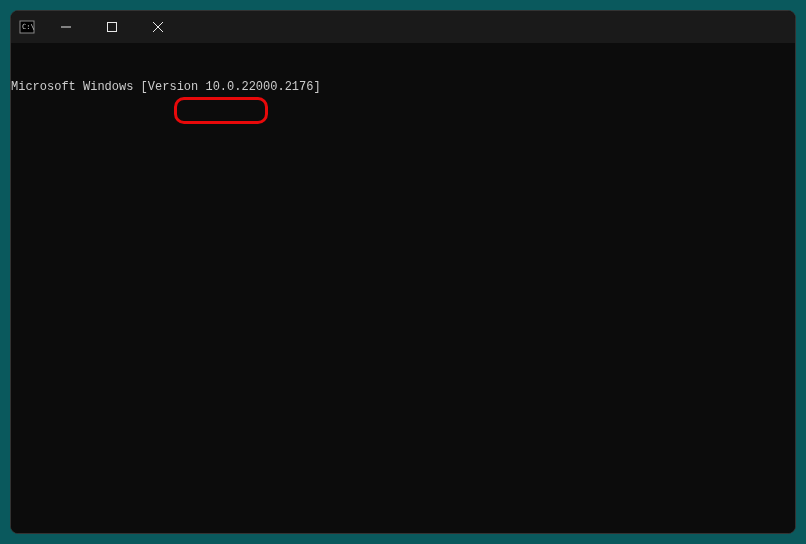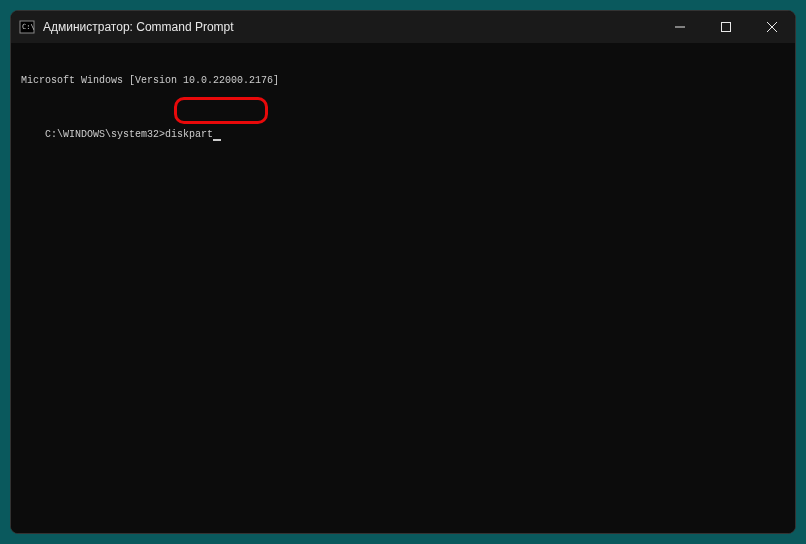--- a/index.html
+++ b/index.html
@@ -63,23 +63,23 @@
     }
     .window-control svg {
       width: 10px;
       height: 10px;
     }
     .terminal {
       flex: 1;
       background: #0c0c0c;
       color: #cccccc;
       font-family: Consolas, "Courier New", monospace;
-      font-size: 10px;
+      font-size: 12px;
       line-height: 1.35;
-      padding: 4px 10px;
+      padding: 4px 0;
       white-space: pre;
       position: relative;
     }
     .terminal-line {
       display: block;
     }
     .prompt-line {
       display: inline-block;
       position: relative;
     }
@@ -102,21 +102,20 @@
 <body>
 
 <div class="window">
   <div class="titlebar">
     <span class="titlebar-icon">
       <svg viewBox="0 0 16 16">
         <rect x="1" y="2" width="14" height="12" fill="#000" stroke="#888" stroke-width="1"></rect>
         <text x="3" y="10" font-size="7" fill="#ccc" font-family="monospace">C:\</text>
       </svg>
     </span>
-    <span class="titlebar-title">Администратор: Command Prompt</span>
     <div class="window-controls">
       <div class="window-control">
         <svg viewBox="0 0 10 10">
             <line x1="0" y1="5" x2="10" y2="5" stroke="currentColor" stroke-width="1"></line>
           </svg>
       </div>
       <div class="window-control">
         <svg viewBox="0 0 10 10">
             <rect x="0.5" y="0.5" width="9" height="9" fill="none" stroke="currentColor" stroke-width="1"></rect>
           </svg>
@@ -125,16 +124,15 @@
         <svg viewBox="0 0 10 10">
             <line x1="0" y1="0" x2="10" y2="10" stroke="currentColor" stroke-width="1"></line>
             <line x1="10" y1="0" x2="0" y2="10" stroke="currentColor" stroke-width="1"></line>
           </svg>
       </div>
     </div>
   </div>
   <div class="terminal">
     <span class="terminal-line">Microsoft Windows [Version 10.0.22000.2176]</span>
     <span class="terminal-line"></span>
-    <span class="prompt-line"><span>C:\WINDOWS\system32&gt;</span><span>diskpart</span><span class="cursor"></span></span>
     <div class="highlight-box" style="left: 163px; top: 54px; width: 94px; height: 27px;"></div>
   </div>
 </div>
 
 </body></html>

